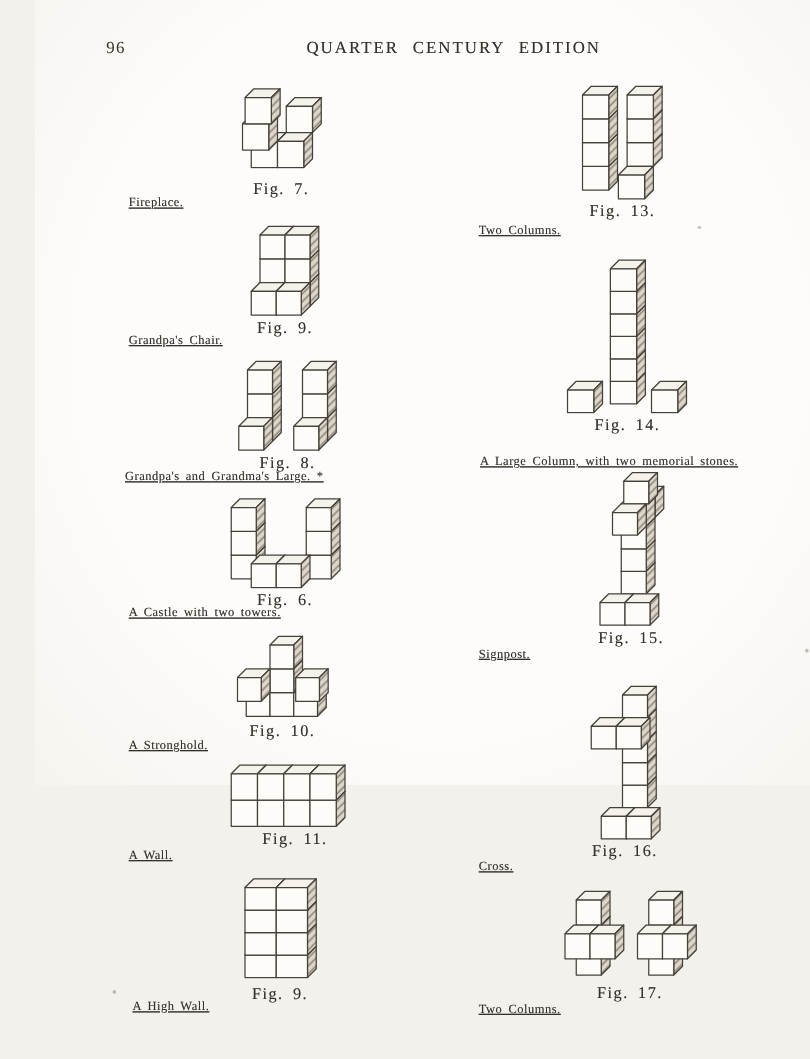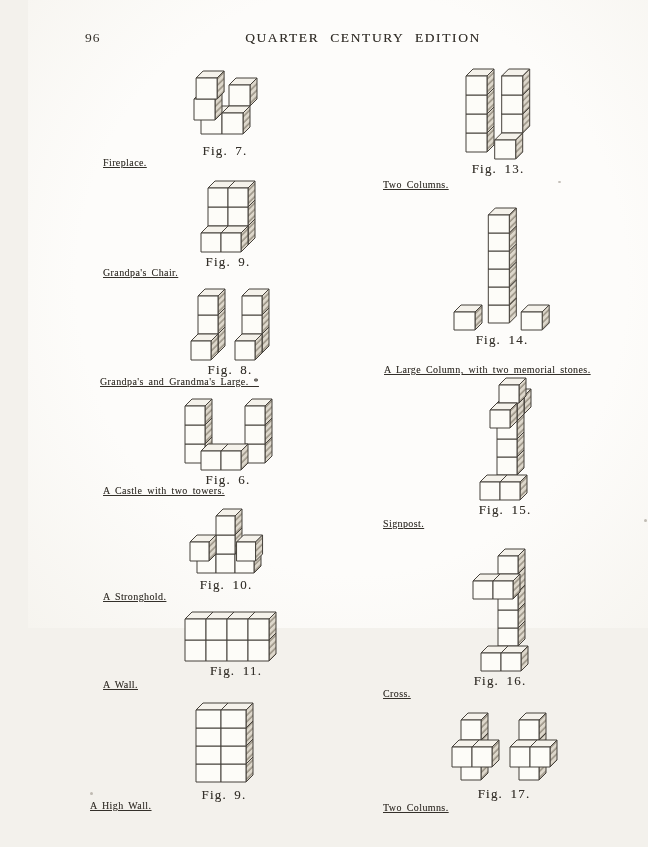--- a/index.html
+++ b/index.html
@@ -275,21 +275,21 @@
           <rect x="26" y="26" width="25" height="18" fill="#fdfcf8" stroke="#45403a" stroke-width="1" stroke-linejoin="round"></rect>
           <polygon points="1,8 8,1 33,1 26,8" fill="#f5f2eb" stroke="#45403a" stroke-width="1" stroke-linejoin="round"></polygon>
           <polygon points="26,8 33,1 33,19 26,26" fill="url(#h-fig12)" stroke="#45403a" stroke-width="1" stroke-linejoin="round"></polygon>
           <rect x="1" y="8" width="25" height="18" fill="#fdfcf8" stroke="#45403a" stroke-width="1" stroke-linejoin="round"></rect>
           <polygon points="26,8 33,1 58,1 51,8" fill="#f5f2eb" stroke="#45403a" stroke-width="1" stroke-linejoin="round"></polygon>
           <polygon points="51,8 58,1 58,19 51,26" fill="url(#h-fig12)" stroke="#45403a" stroke-width="1" stroke-linejoin="round"></polygon>
           <rect x="26" y="8" width="25" height="18" fill="#fdfcf8" stroke="#45403a" stroke-width="1" stroke-linejoin="round"></rect>
         </svg>
       </div>
       <div class="figcap" style="left: 116px; top: 787px;">Fig. 9.</div>
-      <div class="figlabel" style="left: 62px; top: 800px;">A High Wall.</div>
+      <div class="figlabel" style="left: 78px; top: 800px;">A High Wall.</div>
       <div class="figblock" style="left: 437px; top: 68px;">
         <svg width="66" height="92" viewBox="0 0 66 92">
           <defs>
             <pattern id="h-fig13" width="4.5" height="4.5" patternUnits="userSpaceOnUse" patternTransform="rotate(45)">
               <rect width="4.5" height="4.5" fill="#ddd7cb"></rect>
               <line x1="1" y1="0" x2="1" y2="4.5" stroke="#8d8577" stroke-width="1.3"></line>
             </pattern>
           </defs>
           <polygon points="1,65 8,58 29,58 22,65" fill="#f5f2eb" stroke="#45403a" stroke-width="1" stroke-linejoin="round"></polygon>
           <polygon points="22,65 29,58 29,77 22,84" fill="url(#h-fig13)" stroke="#45403a" stroke-width="1" stroke-linejoin="round"></polygon>

